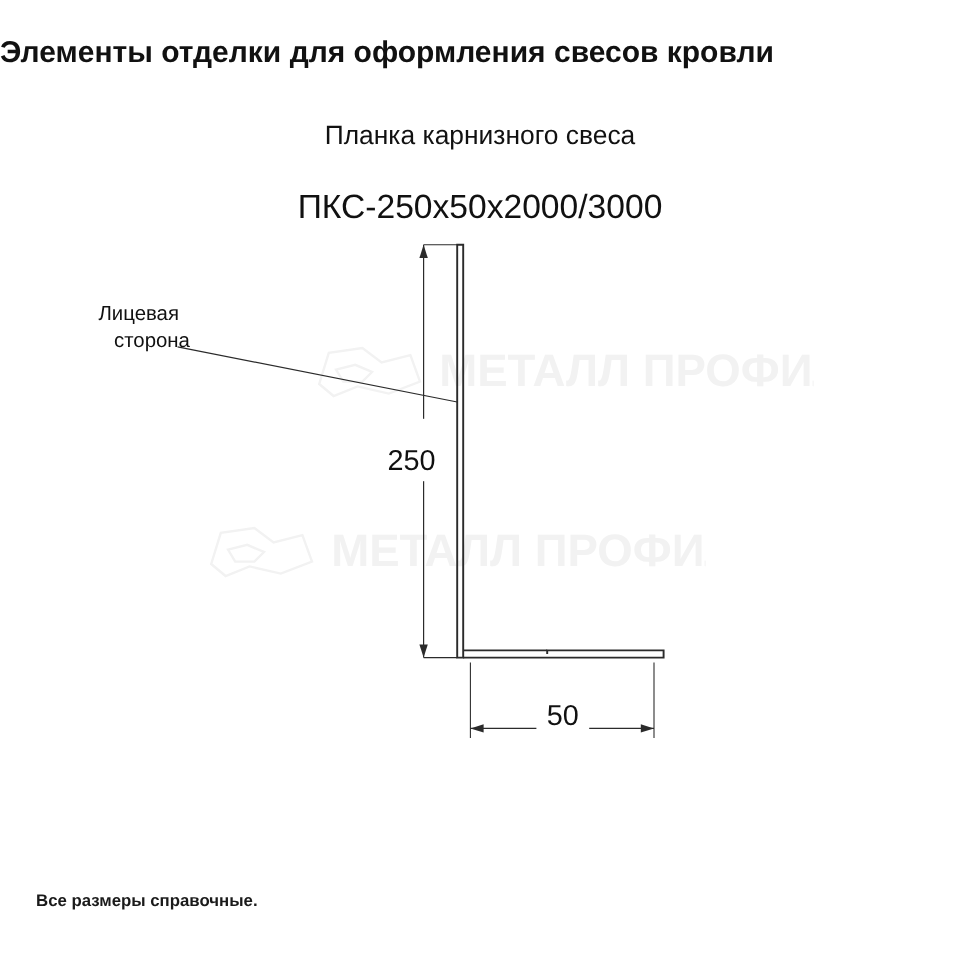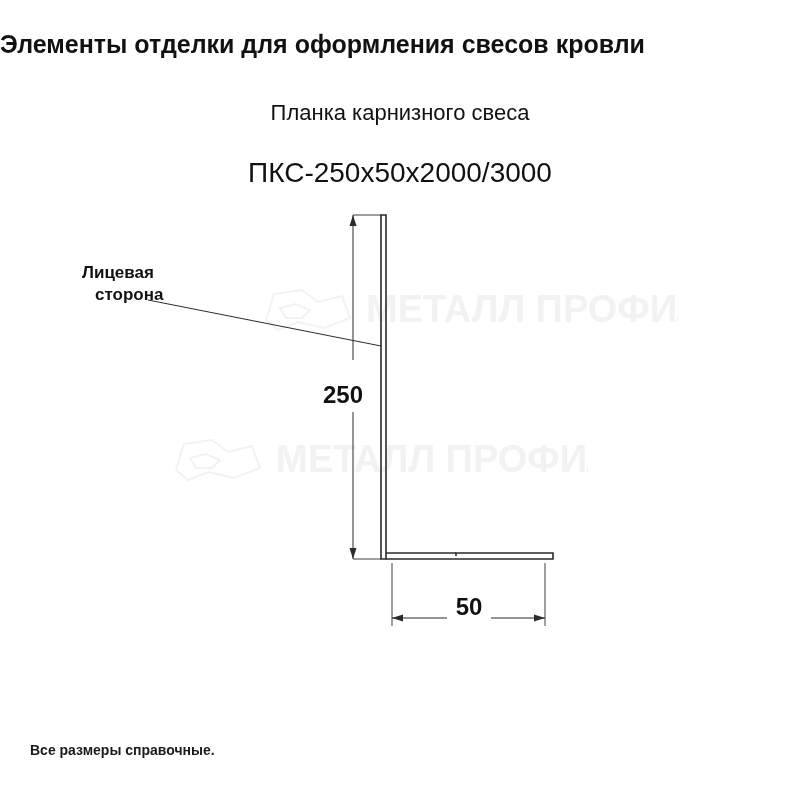--- a/index.html
+++ b/index.html
@@ -49,25 +49,24 @@
     left: 0;
     width: 800px;
     text-align: center;
     font-size: 28px;
     color: #111111;
     margin-top: 19px;
   }
 
   .drawing {
     position: absolute;
-    top: 188px;
+    top: 177px;
     left: 0;
     width: 800px;
     height: 470px;
-    font-weight: bold;
   }
 
   .watermark {
     position: absolute;
     pointer-events: none;
     color: #ffffff;
     opacity: 1;
   }
 
   .wm1 {

